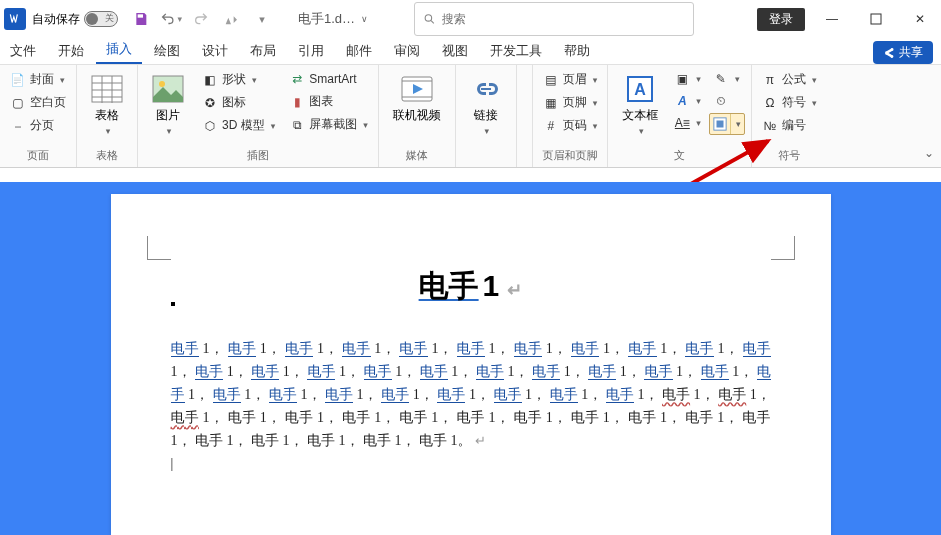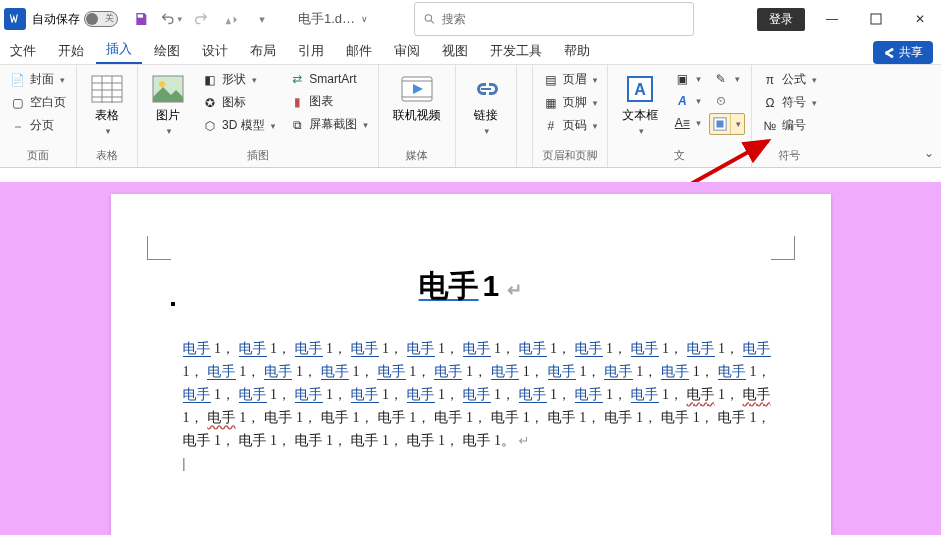--- a/index.html
+++ b/index.html
@@ -40,30 +40,30 @@
     
     .obj-wrap {display:flex;border:1px solid #bfa15e;background:#fff1cc;border-radius:2px;}
     .obj-btn {width:20px;height:20px;display:flex;align-items:center;justify-content:center;}
     .obj-split {width:14px;border-left:1px solid #e0c980;display:flex;align-items:center;justify-content:center;}
     
     .tooltip {position:absolute;left:774px;top:184px;width:120px;background:#f7f7f7;border:1px solid #c8c8c8;padding:8px;font-size:12px;color:#333;box-shadow:1px 1px 3px rgba(0,0,0,.15);}
     .tooltip .tt-title {font-weight:600;margin-bottom:4px;}
     
     .arrow-overlay {position:absolute;left:670px;top:135px;width:110px;height:60px;pointer-events:none;}
     
-    .docarea {position:absolute;left:0;top:182px;right:0;bottom:0;background:#f0abfc;display:flex;justify-content:center;overflow:hidden;}
+    .docarea {position:absolute;left:0;top:182px;right:0;bottom:0;background:#3b82f6;display:flex;justify-content:center;overflow:hidden;}
     .page {width:720px;background:#fff;margin-top:12px;padding:72px 60px 10px 60px;position:relative;box-shadow:0 1px 4px rgba(0,0,0,.15);}
     .crop-t {position:absolute;width:24px;height:24px;border-color:#888;border-style:solid;}
     .crop-tl {top:42px;left:36px;border-width:0 0 1px 1px;}
     .crop-tr {top:42px;right:36px;border-width:0 1px 1px 0;}
     .cursor-dot {position:absolute;left:60px;top:108px;width:4px;height:4px;background:#000;}
     .doc-title-txt {font-family:"SimSun","Songti SC",serif;font-size:30px;font-weight:600;text-align:center;color:#000;display:flex;justify-content:center;align-items:baseline;gap:4px;}
     .zh-u {text-decoration:underline;text-decoration-color:#2a6cc9;text-decoration-thickness:2px;text-underline-offset:3px;}
     .ret {color:#aaa;font-size:18px;margin-left:4px;}
-    .paragraph {font-family:"SimSun","Songti SC",serif;font-size:14px;line-height:1.65;color:#222;text-align:justify;margin-top:30px;margin-left:12px;}
+    .paragraph {font-family:"SimSun","Songti SC",serif;font-size:14px;line-height:1.65;color:#222;text-align:justify;margin-top:30px;}
     .paragraph .u {color:#1a4fa0;border-bottom:1px solid #1a4fa0;}
     .paragraph .wave {text-decoration:underline wavy #c0504d;text-underline-offset:2px;}
     .pilcrow {color:#999;font-size:13px;}
   </style>
 </head>
 <body>
 
 <div class="titlebar">
   <div class="app-icon">
     <svg viewBox="0 0 24 24" width="14" height="14">

